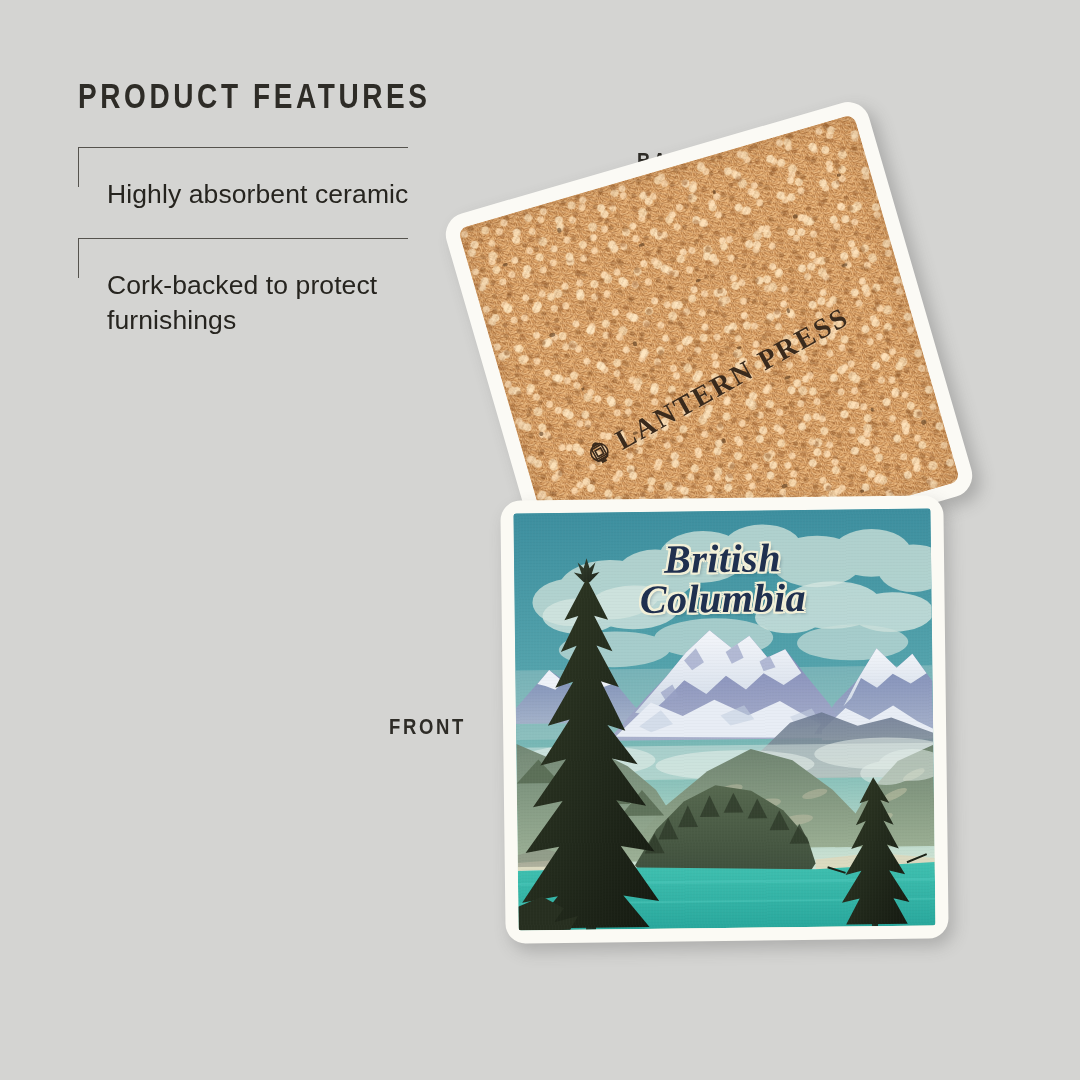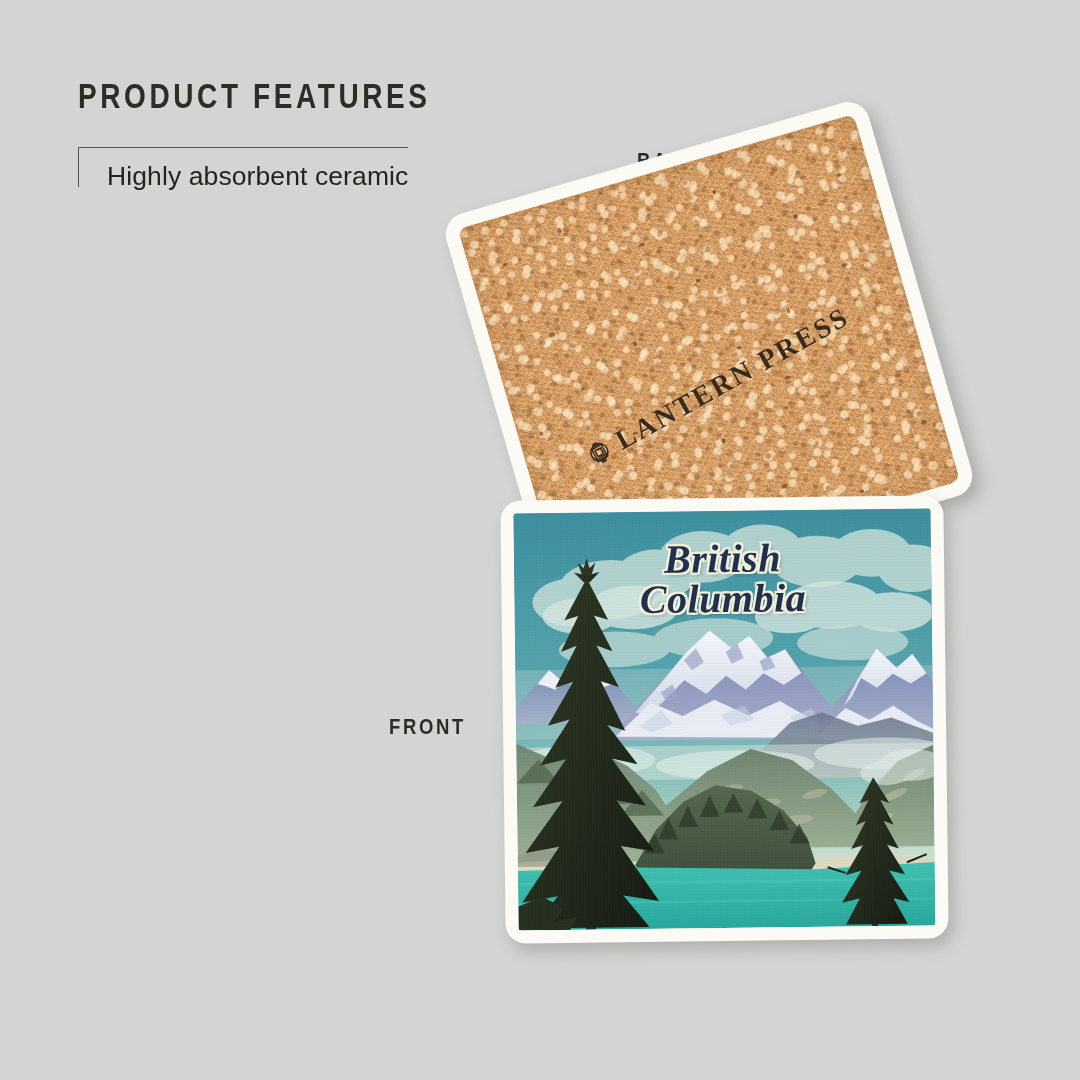--- a/index.html
+++ b/index.html
@@ -21,21 +21,21 @@
   }
   .feat-list{margin-top:34px;}
   .feat{position:relative;padding-left:29px;margin-bottom:26px;}
   .feat .brk-h{
     position:absolute;left:0;top:0;width:330px;height:1px;background:#55534e;
   }
   .feat .brk-v{
     position:absolute;left:0;top:0;width:1px;height:40px;background:#55534e;
   }
   .feat-text{
-    font-size:26.5px;line-height:1.33;color:#26241f;padding-top:12px;
+    font-size:26.5px;line-height:1.33;color:#26241f;padding-top:30px;
     font-family:"Liberation Sans", sans-serif;letter-spacing:.1px;
   }
 
   
   .lbl{
     position:absolute;font-weight:bold;font-size:22px;letter-spacing:3.2px;
     color:#2e2c27;transform:scaleX(0.84);white-space:nowrap;
   }
   #lbl-back{left:637px;top:148px;transform-origin:left center;}
   #lbl-front{left:389px;top:714px;transform-origin:left center;}
@@ -139,20 +139,25 @@
     <div class="features-title">PRODUCT FEATURES</div>
 
     <div class="feat-list">
 
       <div class="feat">
         <span class="brk-h"></span>
         <span class="brk-v"></span>
         <div class="feat-text">Highly absorbent ceramic</div>
       </div>
 
+      <div class="feat">
+        <span class="brk-h"></span>
+        <span class="brk-v"></span>
+        <div class="feat-text">Cork-backed to protect furnishings</div>
+      </div>
 
 
     </div>
   </div>
 
   <div class="lbl" id="lbl-back">BACK</div>
 
   <div class="lbl" id="lbl-front">FRONT</div>
 
   <div class="back-coaster">

